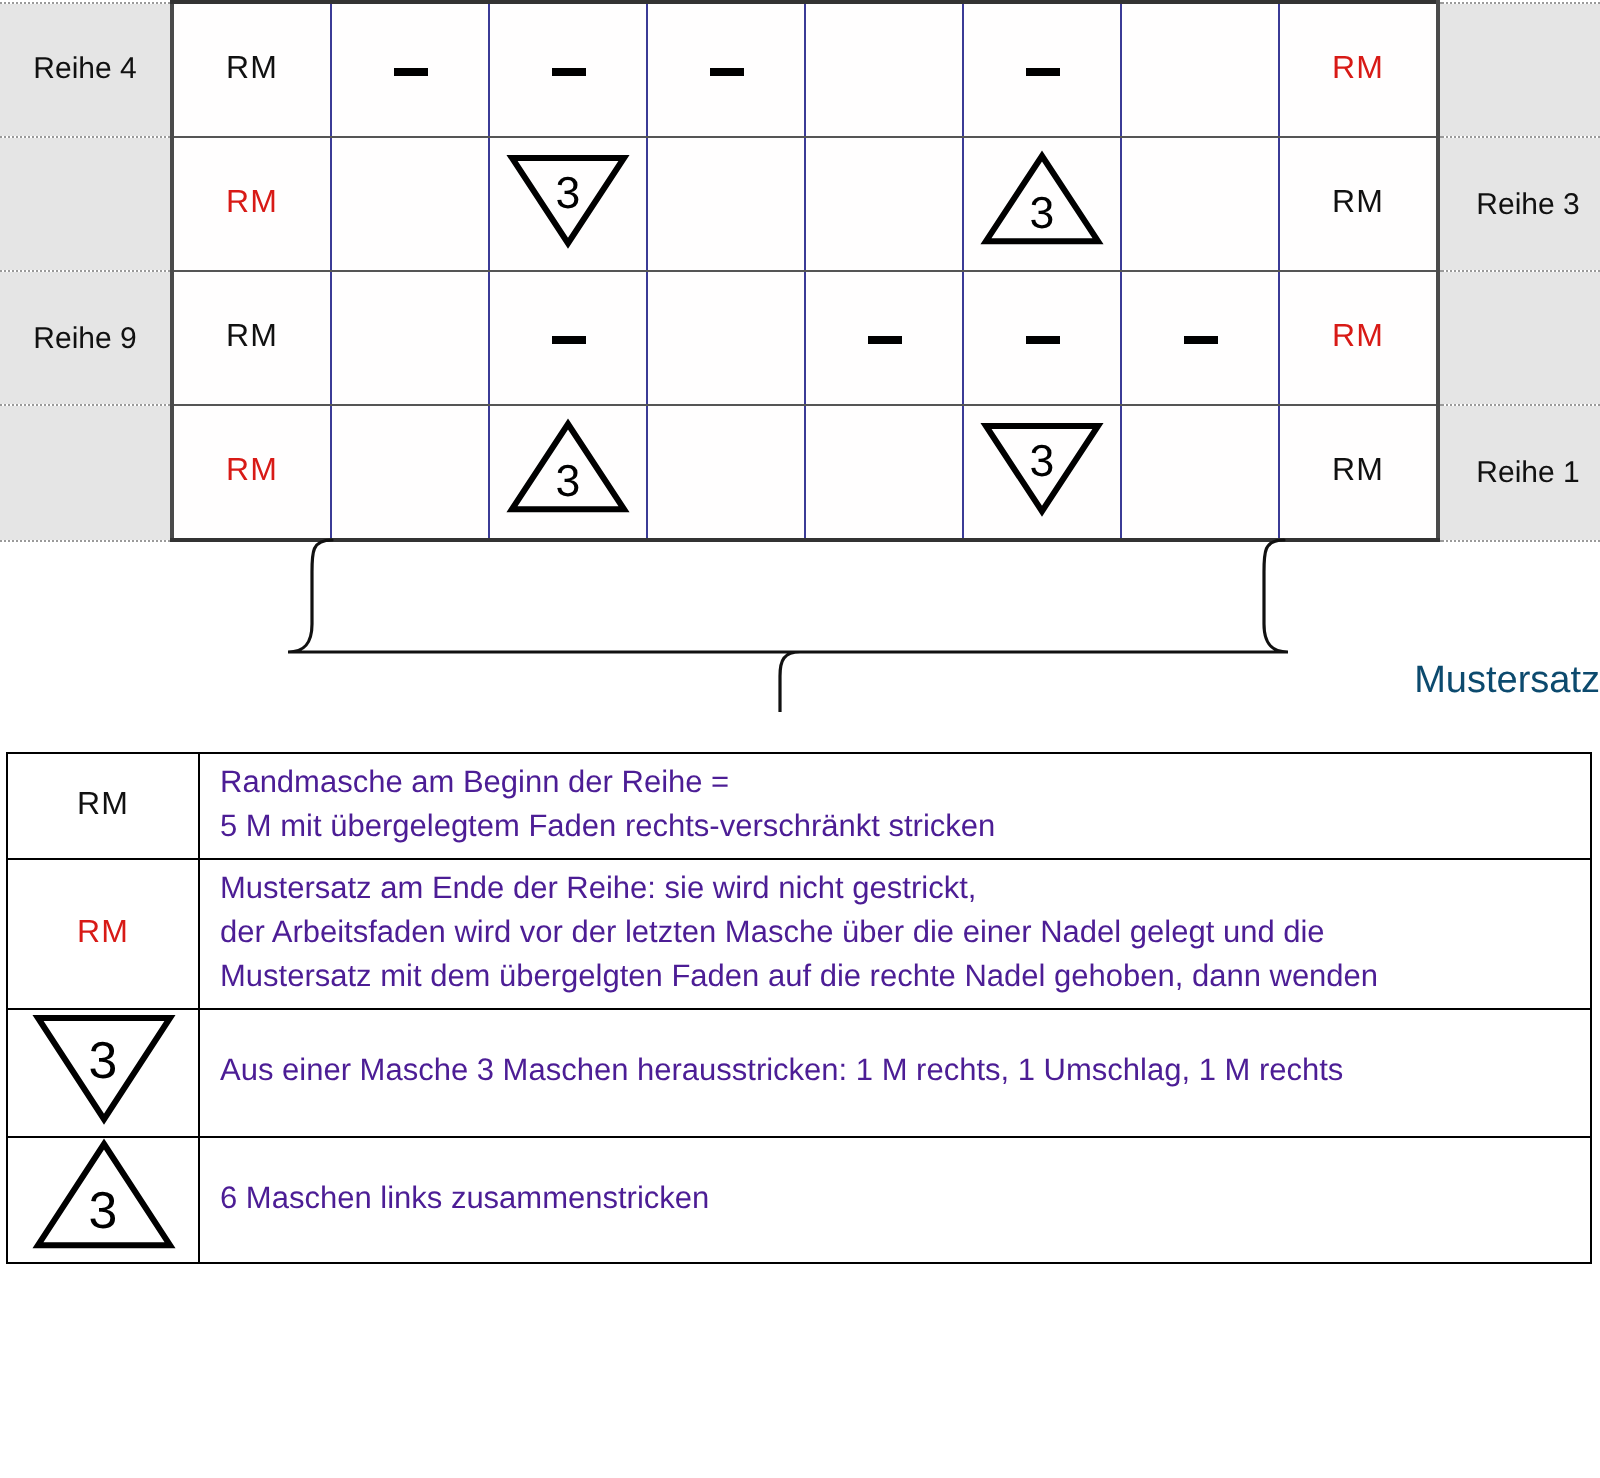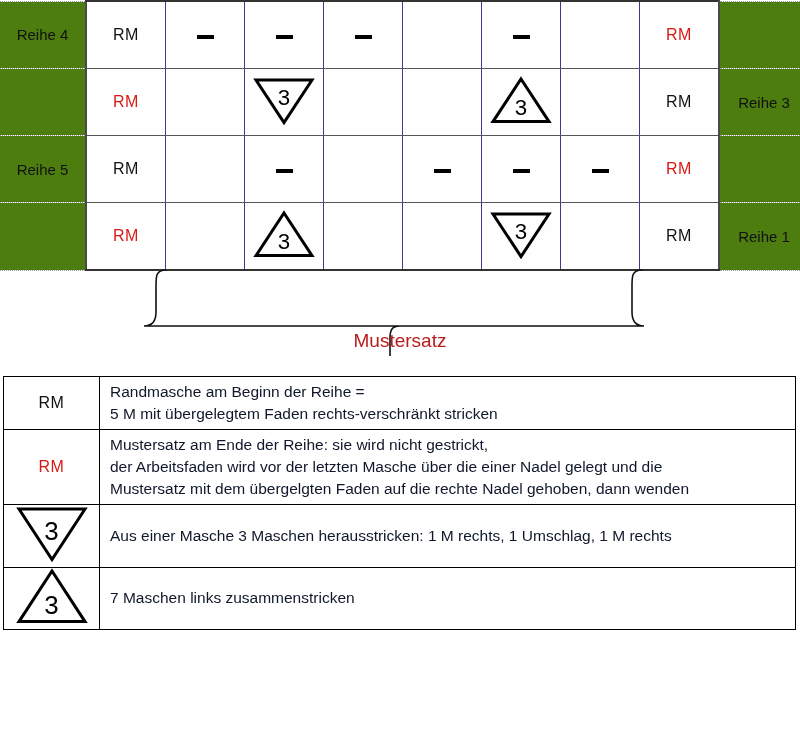--- a/index.html
+++ b/index.html
@@ -40,21 +40,21 @@
     vertical-align: middle;
     font-size: 15px;
     position: relative;
   }
 
   
   .side-label {
     width: 85px;
     border-top: 1px dotted #9a9a9a;
     border-bottom: 1px dotted #9a9a9a;
-    background: #4d7c0f;
+    background: #e5e5e5;
     font-size: 15px;
     color: #111;
   }
   .side-label.right { width: 88px; }
 
   
   .cell {
     width: 78px;
     border-left: 1px solid #3b3b96;
     border-right: 1px solid #3b3b96;
@@ -92,22 +92,22 @@
     left: 0;
     top: 264px;
     width: 800px;
     height: 110px;
   }
   #mustersatz-label {
     position: absolute;
     left: 0;
     top: 330px;
     width: 800px;
-    text-align: center;
-    color: #b91c1c;
+    text-align: right;
+    color: #0c4a6e;
     font-size: 19px;
   }
 
   
   #legend {
     position: absolute;
     left: 3px;
     top: 376px;
     width: 793px;
     border-collapse: collapse;
@@ -119,21 +119,21 @@
     vertical-align: middle;
   }
   #legend td.sym {
     width: 95px;
     text-align: center;
   }
   #legend td.desc {
     padding: 4px 0 4px 10px;
     font-size: 15.5px;
     line-height: 1.42;
-    color: #0f172a;
+    color: #4c1d95;
   }
   #legend td.desc .ln { display: block; white-space: nowrap; }
 </style>
 </head>
 <body>
 
 <div id="chart-area">
   <table class="chart-table">
     <tbody>
         <tr class="crow top">
@@ -158,21 +158,21 @@
           <td class="cell"></td>
           <td class="cell"></td>
           <td class="cell"><span class="tri-wrap" style="position: relative; display: inline-block;"><svg width="62" height="49.6" viewBox="0 0 62 49.6">
                 <path d="M 31 3 L 59 45.6 L 3 45.6 Z" fill="none" stroke="#000" stroke-width="3" stroke-linejoin="miter"></path>
               </svg><span style="position: absolute; left: 0px; width: 100%; text-align: center; font-size: 22.32px; line-height: 1; color: rgb(0, 0, 0); top: 42%;">3</span></span></td>
           <td class="cell"></td>
           <td class="cell last"><span class="rm black">RM</span></td>
           <td class="side-label right">Reihe 3</td>
         </tr>
         <tr class="crow">
-          <td class="side-label left">Reihe 5</td>
+          <td class="side-label left">Reihe 9</td>
           <td class="cell first"><span class="rm black">RM</span></td>
           <td class="cell"></td>
           <td class="cell"><span class="purl"></span></td>
           <td class="cell"></td>
           <td class="cell"><span class="purl"></span></td>
           <td class="cell"><span class="purl"></span></td>
           <td class="cell"><span class="purl"></span></td>
           <td class="cell last"><span class="rm red">RM</span></td>
           <td class="side-label right"></td>
         </tr>
@@ -238,17 +238,17 @@
             </svg><span style="position: absolute; left: 0px; width: 100%; text-align: center; font-size: 25.92px; line-height: 1; color: rgb(0, 0, 0); top: 24%;">3</span></span></td>
         <td class="desc">
           <span class="ln">Aus einer Masche 3 Maschen herausstricken:   1 M rechts, 1 Umschlag, 1 M rechts</span>
         </td>
       </tr>
       <tr>
         <td class="sym"><span class="tri-wrap" style="position: relative; display: inline-block;"><svg width="72" height="57.6" viewBox="0 0 72 57.6">
               <path d="M 36 3 L 69 53.6 L 3 53.6 Z" fill="none" stroke="#000" stroke-width="3" stroke-linejoin="miter"></path>
             </svg><span style="position: absolute; left: 0px; width: 100%; text-align: center; font-size: 25.92px; line-height: 1; color: rgb(0, 0, 0); top: 44%;">3</span></span></td>
         <td class="desc">
-          <span class="ln">7 Maschen links zusammenstricken</span>
+          <span class="ln">6 Maschen links zusammenstricken</span>
         </td>
       </tr>
     </tbody>
 </table>
 
 </body></html>

